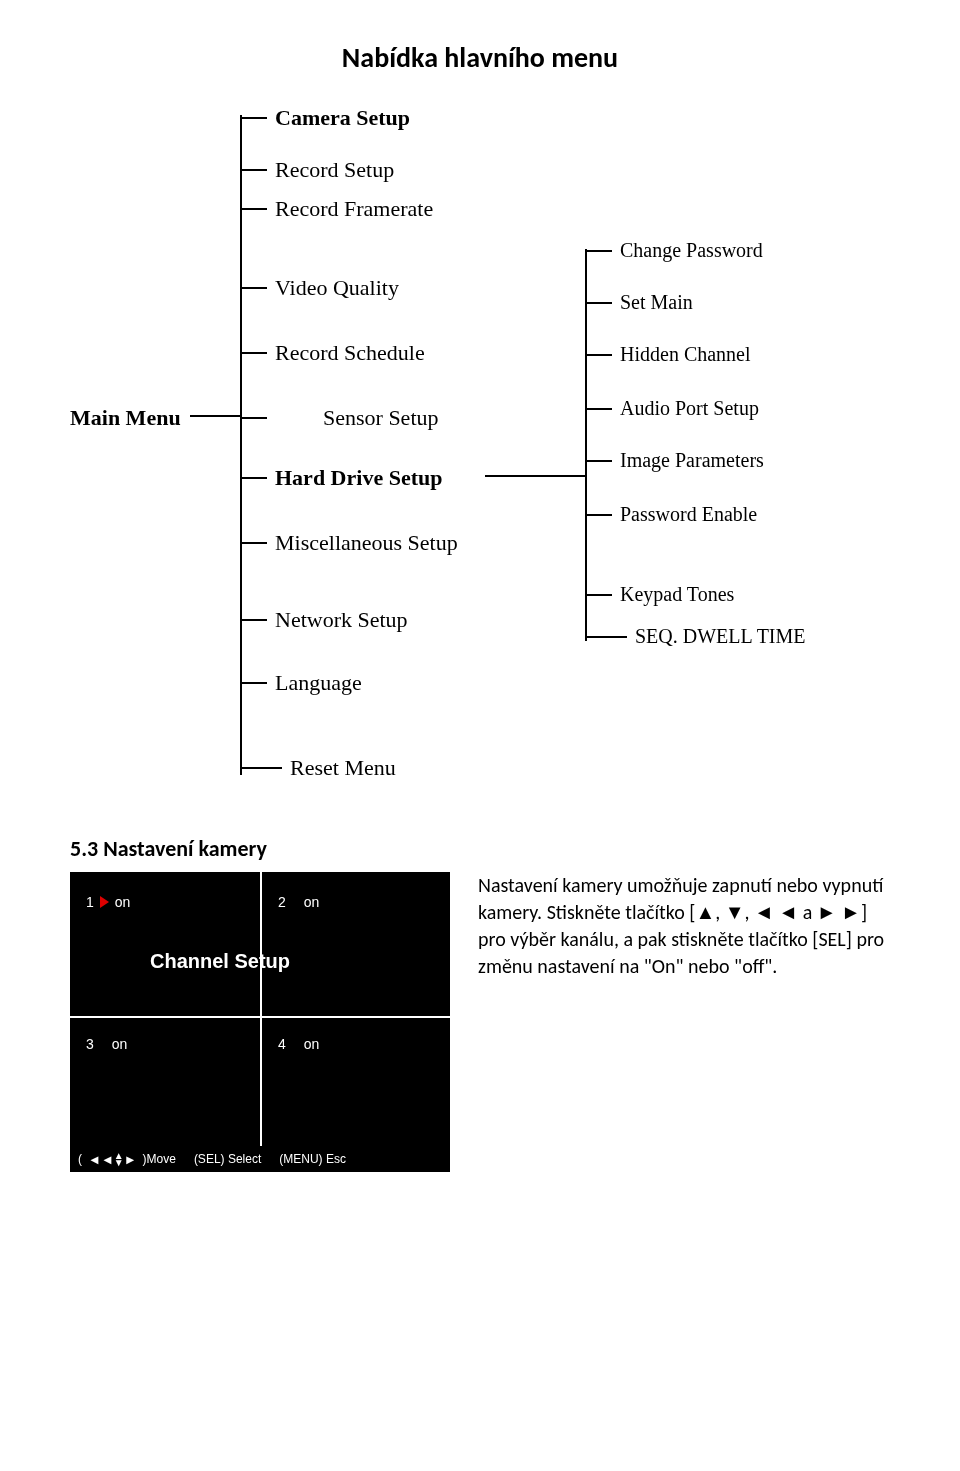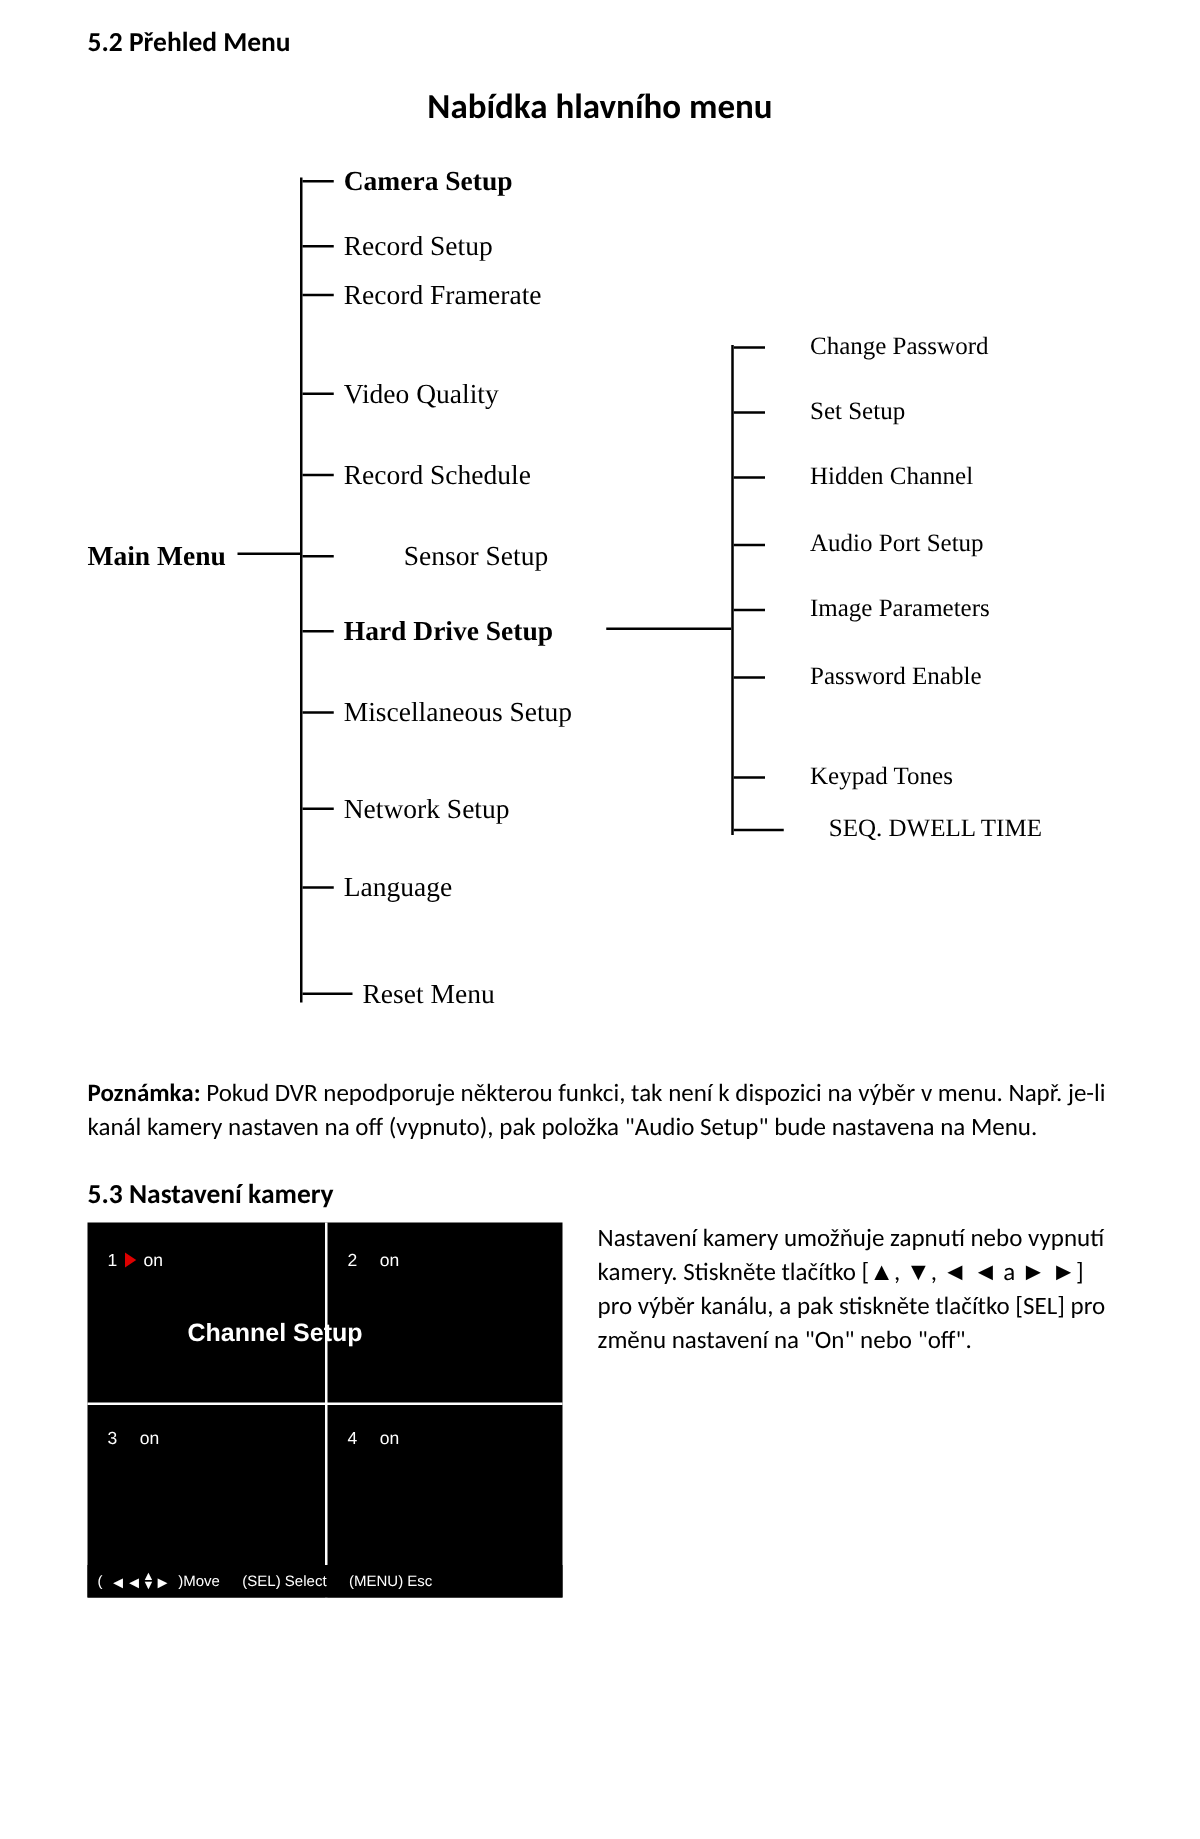--- a/index.html
+++ b/index.html
@@ -93,21 +93,20 @@
     height: 392px;
     background: #000;
   }
   .sub-item {
     position: absolute;
     left: 517px;
     font-size: 20px;
     display: flex;
     align-items: center;
     white-space: nowrap;
-    gap: 28px;
   }
   
   .note {
     font-size: 20px;
     line-height: 1.35;
     margin: 10px 0 25px 0;
   }
   .bold { font-weight: bold; }
   
   .camera-row {
@@ -187,21 +186,20 @@
   .camera-text {
     font-size: 20px;
     line-height: 1.35;
   }
 </style>
 </head>
 <body>
 
 <div class="page">
 
-  <div class="section-heading">5.2 Přehled Menu</div>
   <div class="centered-title">Nabídka hlavního menu</div>
 
   <div class="diagram">
     <div class="main-menu-label">Main Menu</div>
     <div class="main-hline"></div>
     <div class="main-vline"></div>
 
     <div class="main-item" style="top:0px; font-weight:bold;">
         <span class="tick"></span>
         <span>Camera    Setup</span>
@@ -249,21 +247,21 @@
 
     <div class="sub-connector-h"></div>
     <div class="sub-vline"></div>
 
     <div class="sub-item" style="top:134px;">
         <span class="tick"></span>
         <span>Change Password</span>
       </div>
     <div class="sub-item" style="top:186px;">
         <span class="tick"></span>
-        <span>Set Setup</span>
+        <span>Set Main</span>
       </div>
     <div class="sub-item" style="top:238px;">
         <span class="tick"></span>
         <span>Hidden Channel</span>
       </div>
     <div class="sub-item" style="top:292px;">
         <span class="tick"></span>
         <span>Audio Port Setup</span>
       </div>
     <div class="sub-item" style="top:344px;">
@@ -277,23 +275,20 @@
     <div class="sub-item" style="top:478px;">
         <span class="tick"></span>
         <span>Keypad Tones</span>
       </div>
     <div class="sub-item" style="top:520px;">
         <span class="tick-long"></span>
         <span>SEQ. DWELL TIME</span>
       </div>
   </div>
 
-  <p class="note">
-    <span class="bold">Poznámka:</span><span> Pokud DVR nepodporuje některou funkci, tak není k dispozici na výběr v menu. Např. je-li kanál kamery nastaven na off (vypnuto), pak položka "Audio Setup" bude nastavena na Menu.</span>
-  </p>
 
   <div class="section-heading">5.3 Nastavení kamery</div>
 
   <div class="camera-row">
     <div class="channel-box">
       <div class="grid-vline"></div>
       <div class="grid-hline"></div>
       <div class="channel-title">Channel Setup</div>
 
       <div class="cell-label" style="left:16px; top:22px;">

